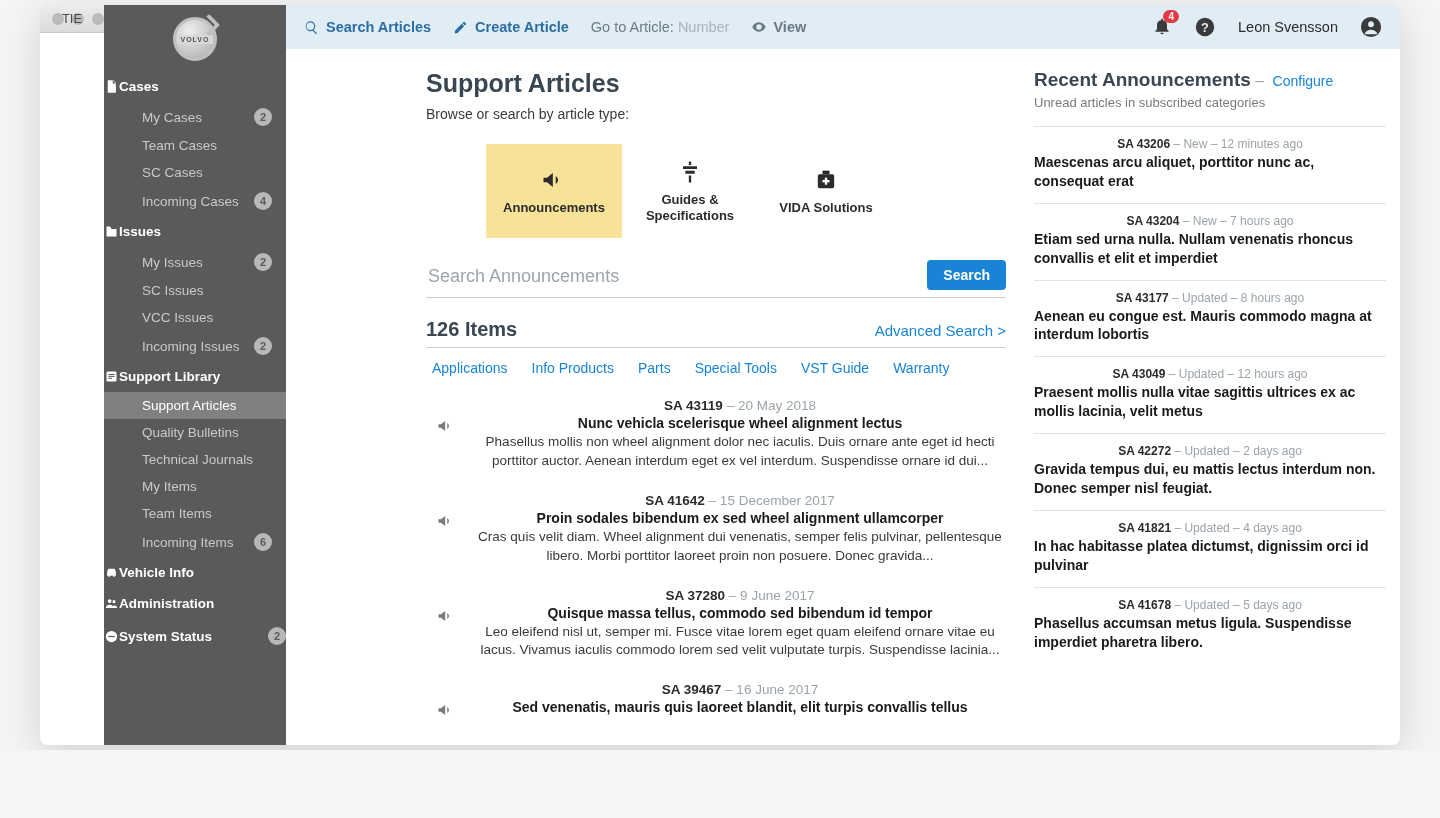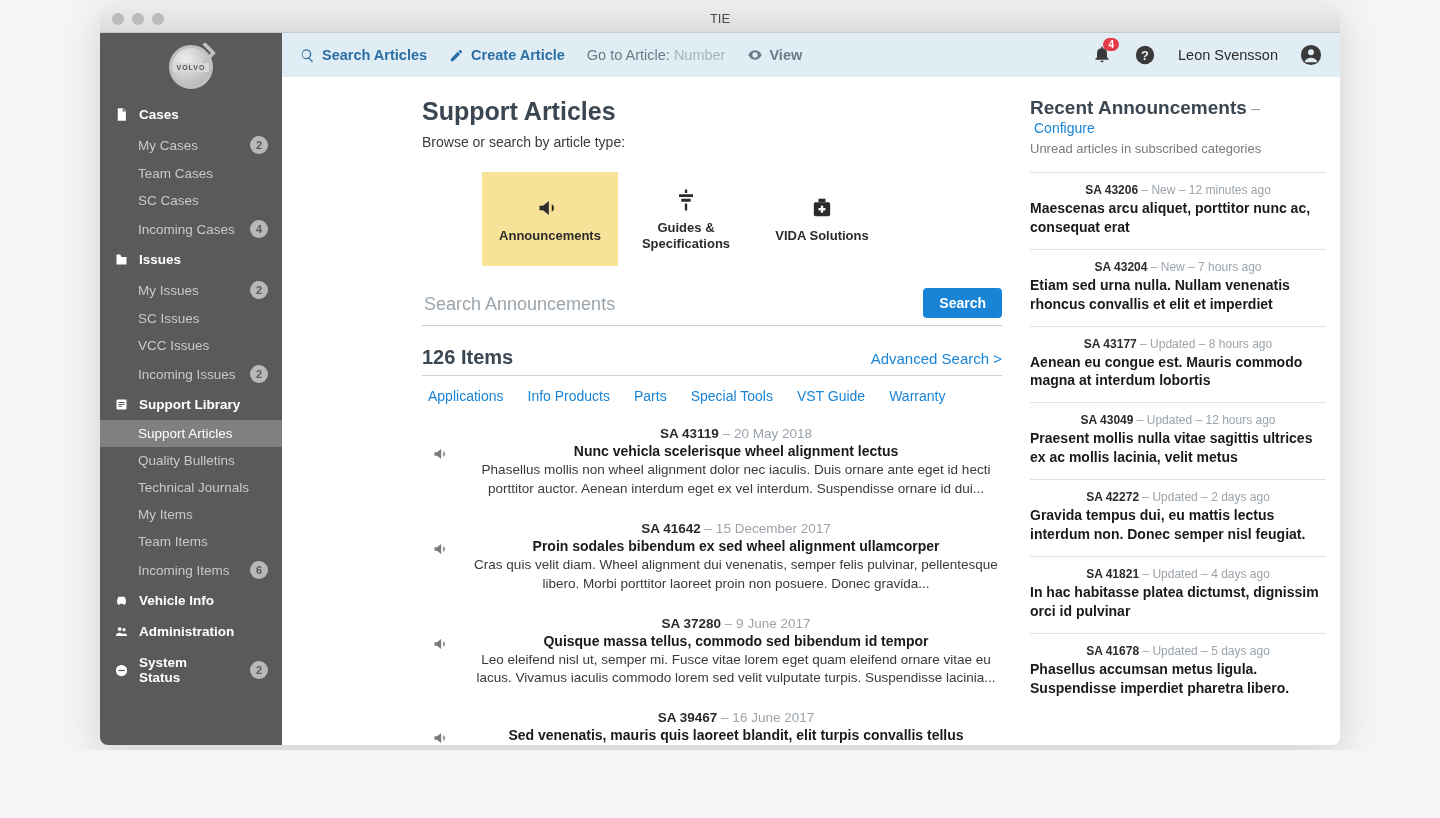--- a/index.html
+++ b/index.html
@@ -1,28 +1,28 @@
 <!DOCTYPE html>
 <html><head>
 <meta charset="utf-8">
 <style>
 * { box-sizing: border-box; margin: 0; padding: 0; font-family: -apple-system, BlinkMacSystemFont, "Segoe UI", Helvetica, Arial, sans-serif; }
 body { background: #f5f5f5; display: flex; justify-content: center; align-items: flex-start; padding: 5px 20px; }
-.window { width: 1240px; height: 740px; background: #fff; border-radius: 8px; box-shadow: 0 10px 40px rgba(0,0,0,0.15); overflow: hidden; display: flex; flex-direction: column; }
+.window { width: 1360px; height: 740px; background: #fff; border-radius: 8px; box-shadow: 0 10px 40px rgba(0,0,0,0.15); overflow: hidden; display: flex; }
 .titlebar { height: 28px; background: linear-gradient(#ececec,#dcdcdc); display: flex; align-items: center; position: relative; border-bottom: 1px solid #c9c9c9; }
 .traffic { display: flex; gap: 8px; padding-left: 12px; }
 .traffic span { width: 12px; height: 12px; border-radius: 50%; background: #bbb; }
 .titlebar-title { position: absolute; left: 0; right: 0; text-align: center; font-size: 13px; color: #4a4a4a; }
 .body { flex: 1; display: flex; overflow: hidden; }
 .sidebar { width: 182px; background: #5a5a5a; color: #d6d6d6; overflow-y: auto; font-size: 13.5px; }
 .logo-wrap { display:flex; justify-content:center; padding:12px 0 10px; }
 .logo { width:44px; height:44px; border-radius:50%; background: radial-gradient(circle at 35% 30%, #eee, #aaa); border:3px solid #c0c0c0; display:flex; align-items:center; justify-content:center; position:relative; }
 .logo::after { content:""; position:absolute; top:-3px; right:-3px; width:12px; height:12px; border-top:4px solid #c0c0c0; border-right:4px solid #c0c0c0; transform:rotate(45deg); border-radius:2px; }
 .logo-inner { font-size:7px; letter-spacing:1px; color:#555; background:#d8d8d8; padding:1px 4px; border-radius:1px; font-weight:bold;}
-.nav-header { display:flex; align-items:center; gap:10px; padding:8px 14px; color:#fff; font-weight:600; cursor:pointer; }
+.nav-header { display:flex; align-items:center; padding:8px 0; color:#fff; font-weight:600; cursor:pointer; }
 .nav-header svg { width:15px; height:15px; fill:#fff; flex-shrink:0; }
 .nav-item { display:flex; align-items:center; justify-content:space-between; padding:6px 14px 6px 38px; color:#c9c9c9; cursor:pointer; }
 .nav-item.active { background:#808080; color:#fff; }
 .badge { background:#b8b8b8; color:#5a5a5a; border-radius:10px; min-width:18px; height:18px; font-size:11px; font-weight:700; display:flex; align-items:center; justify-content:center; padding:0 5px; }
 .main { flex:1; display:flex; flex-direction:column; overflow:hidden; }
 .topbar { height:44px; background:#e1edf5; display:flex; align-items:center; padding:0 18px; gap:22px; color:#2b6ea3; font-size:14.5px; font-weight:600; }
 .topbar .action { display:flex; align-items:center; gap:7px; cursor:pointer; }
 .topbar .action svg { width:15px; height:15px; fill:#2b6ea3; }
 .topbar .goto { color:#6a7a86; font-weight:500;text-align:center; }
 .topbar .goto-num { color:#a7b4bd; }

